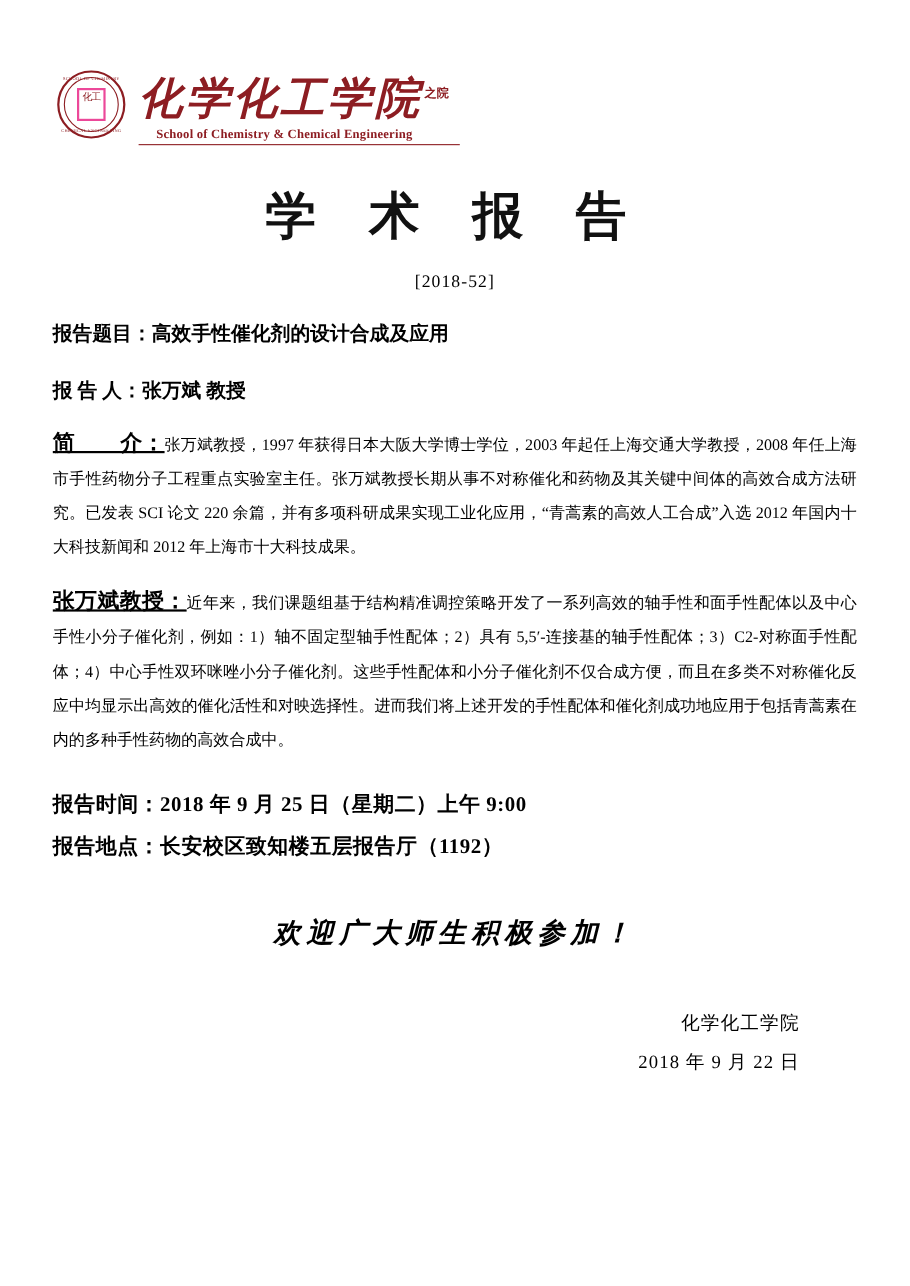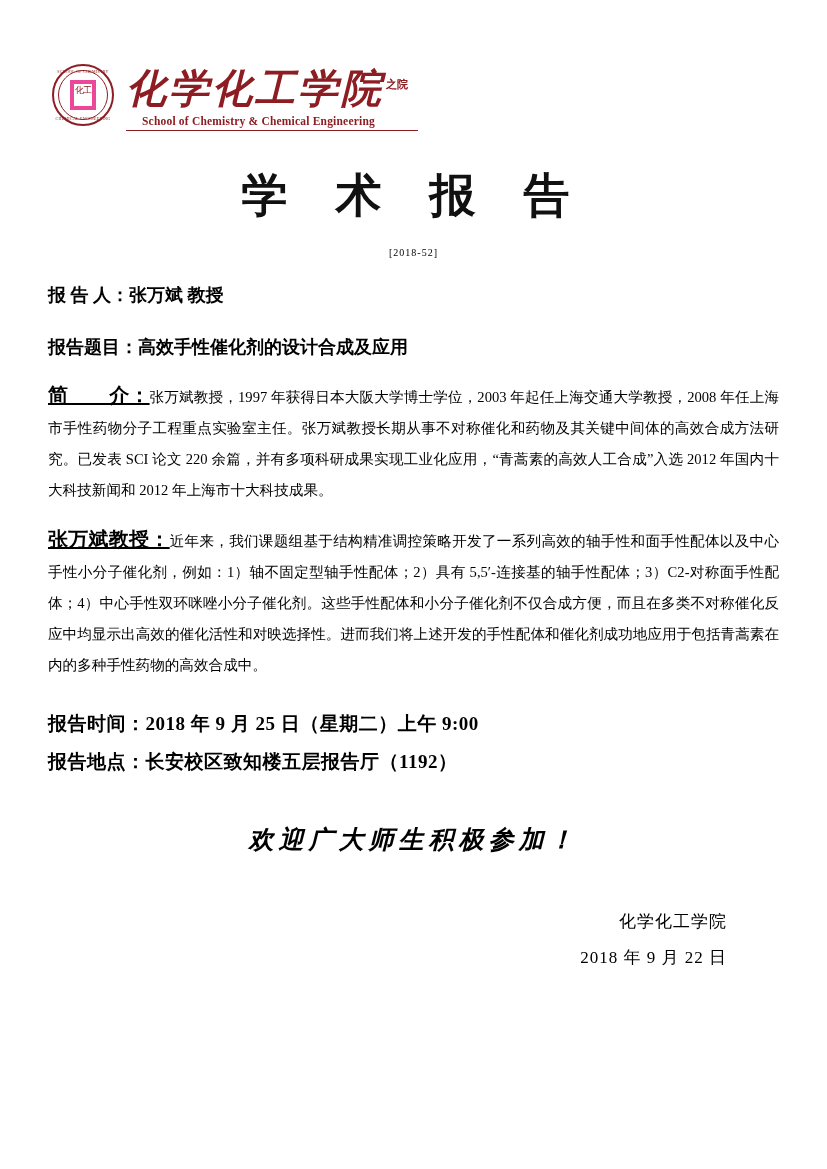--- a/index.html
+++ b/index.html
@@ -45,21 +45,21 @@
     left: 4px; top: 4px; right: 4px; bottom: 4px;
     border: 1px solid #8d1d22;
     border-radius: 50%;
   }
   .seal .seal-core {
     position: absolute;
     left: 16px;
     top: 14px;
     width: 26px;
     height: 30px;
-    border: 4px solid #ec4899;
+    border: 2px solid #ec4899;
     color: #8d1d22;
     font-size: 9px;
     line-height: 9px;
     font-family: Liberation Sans, sans-serif;
     text-align: center;
     padding-top: 2px;
     box-sizing: border-box;
     letter-spacing: -1px;
   }
   .seal .seal-ring-text {
@@ -126,21 +126,21 @@
     text-align: center;
     font-family: "DejaVu Serif", "Liberation Serif", serif;
     font-size: 46px;
     font-weight: bold;
     letter-spacing: 16px;
     margin-top: 34px;
     color: #111;
   }
   .doc-number {
     text-align: center;
-    font-size: 10px;
+    font-size: 16px;
     margin-top: 20px;
     letter-spacing: 1px;
   }
 
   
   .field {
     margin-top: 22px;
     font-size: 17.5px;
     line-height: 30px;
   }
@@ -220,25 +220,25 @@
       <div class="head-cn"><span>化学化工学院</span><span class="mark">之院</span></div>
       <div class="head-en">School of Chemistry &amp; Chemical Engineering</div>
       <div class="head-rule"></div>
     </div>
   </div>
 
   <div class="doc-title">学 术 报 告</div>
   <div class="doc-number">[2018-52]</div>
 
   <div class="field">
+    <span class="label">报告题目：</span><span class="value">高效手性催化剂的设计合成及应用</span>
+  </div>
+
+  <div class="field">
     <span class="label">报 告 人：</span><span class="value">张万斌 教授</span>
-  </div>
-
-  <div class="field">
-    <span class="label">报告题目：</span><span class="value">高效手性催化剂的设计合成及应用</span>
   </div>
 
   <div class="block">
     <span class="blabel">简        介：</span><span class="btext">张万斌教授，1997 年获得日本大阪大学博士学位，2003 年起任上海交通大学教授，2008 年任上海市手性药物分子工程重点实验室主任。张万斌教授长期从事不对称催化和药物及其关键中间体的高效合成方法研究。已发表 SCI 论文 220 余篇，并有多项科研成果实现工业化应用，“青蒿素的高效人工合成”入选 2012 年国内十大科技新闻和 2012 年上海市十大科技成果。</span>
   </div>
 
   <div class="block">
     <span class="blabel">张万斌教授：</span><span class="btext">近年来，我们课题组基于结构精准调控策略开发了一系列高效的轴手性和面手性配体以及中心手性小分子催化剂，例如：1）轴不固定型轴手性配体；2）具有 5,5′-连接基的轴手性配体；3）C2-对称面手性配体；4）中心手性双环咪唑小分子催化剂。这些手性配体和小分子催化剂不仅合成方便，而且在多类不对称催化反应中均显示出高效的催化活性和对映选择性。进而我们将上述开发的手性配体和催化剂成功地应用于包括青蒿素在内的多种手性药物的高效合成中。</span>
   </div>
 

